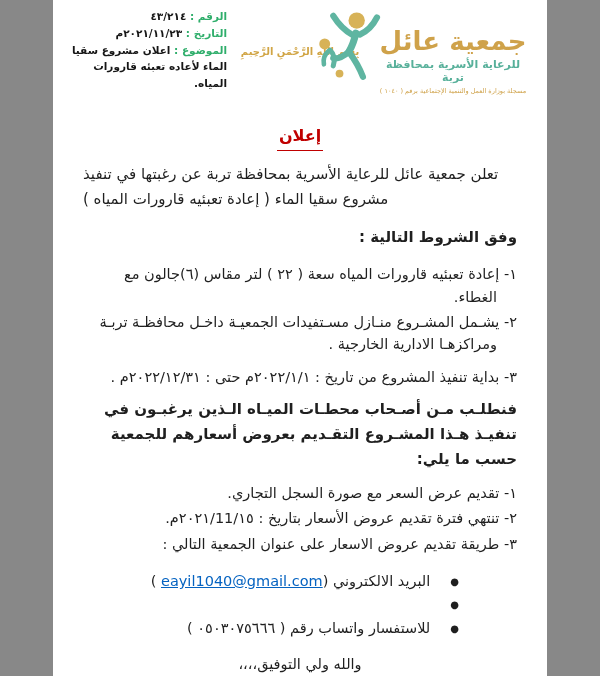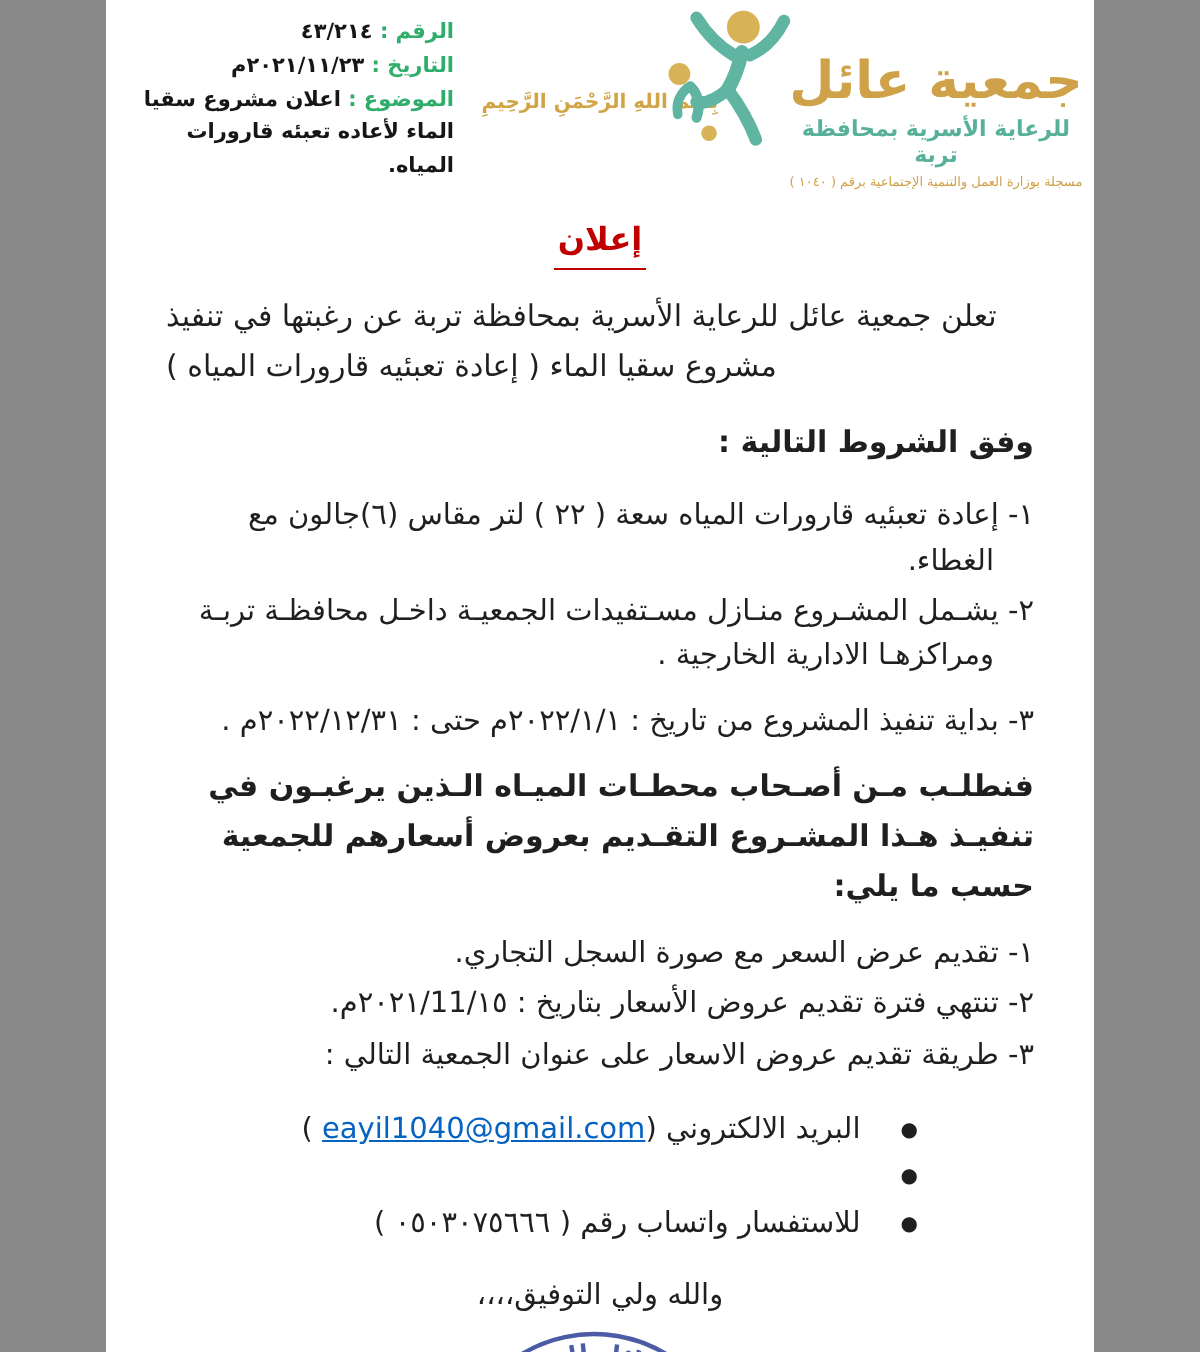--- a/index.html
+++ b/index.html
@@ -14,29 +14,29 @@
   .meta {
     position:absolute; top:8px; left:14px; width:160px;
     direction:rtl; text-align:right; font-size:10.5px; font-weight:700; line-height:1.6;
   }
   .meta .lbl { color:#2fae6b; }
   .meta .val { color:#161616; }
   .bismillah {
     position:absolute; top:46px; left:50%; transform:translateX(-50%);
     color:#d1a545; font-size:10px; font-weight:700; white-space:nowrap;
   }
-  .logo { position:absolute; top:2px; right:3px; display:flex; direction:ltr; align-items:flex-start; }
+  .logo { position:absolute; top:2px; right:18px; display:flex; direction:ltr; align-items:flex-end; }
   .logo-icon { width:78px; height:88px; flex:0 0 auto; margin-right:-14px; margin-top:-2px; }
   .logo-text { direction:rtl; text-align:center; padding-top:26px; width:152px; }
   .logo-name { font-size:26px; font-weight:700; color:#cfa24a; line-height:1.05; }
   .logo-sub  { font-size:11px;  font-weight:700; color:#57b09a; margin-top:3px; }
   .logo-reg  { font-size:6.5px; color:#cfa24a; margin-top:3px; }
   
   .doc { direction:rtl; padding:0 30px; font-size:14.5px; line-height:1.55; }
-  .title-wrap { text-align:center; margin-top:12px; }
+  .title-wrap { text-align:center; margin-top:28px; }
   .title {
     display:inline-block; color:#c00000; font-weight:700; font-size:16px;
     border-bottom:1.5px solid #c00000; padding:0 2px 1px 2px;
   }
   .intro { text-align:left; margin-top:11px; font-size:15px; line-height:1.7; }
   .cond-head { font-weight:700; margin-top:13px; font-size:15px; }
   .num-list { margin-top:14px; }
   .num-item { padding-right:20px; text-indent:-20px; margin-bottom:3px; }
   .num-item.gap { margin-top:10px; }
   .request { font-weight:700; margin-top:9px; font-size:15px; line-height:1.65; }

